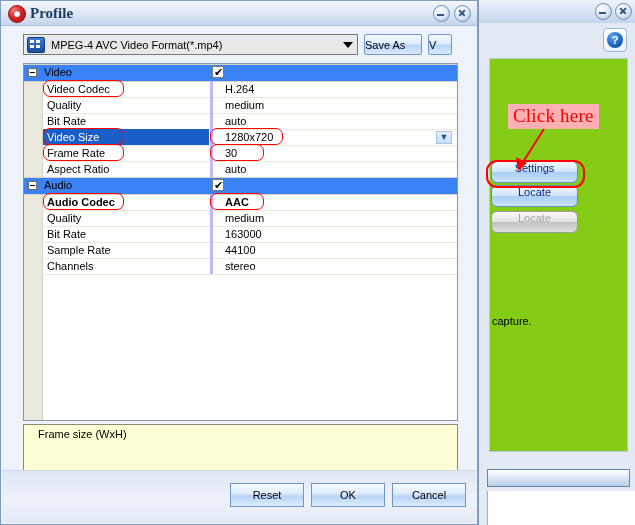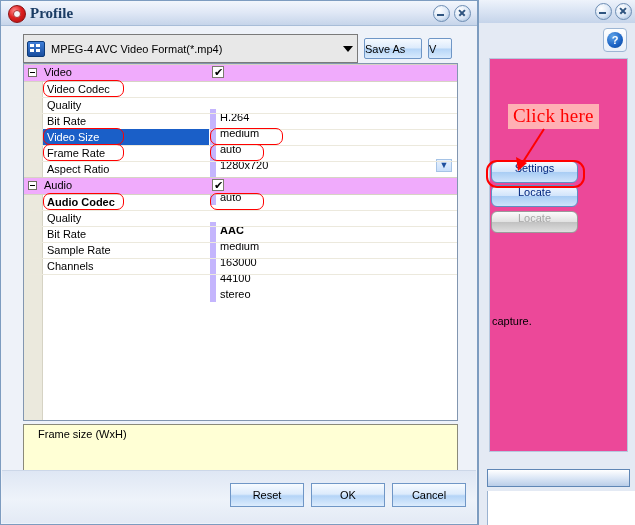--- a/index.html
+++ b/index.html
@@ -51,21 +51,21 @@
   .help-circle {
     width: 16px; height: 16px; border-radius: 50%;
     background: radial-gradient(circle at 35% 28%, #5fa4e8 0%, #1b62c4 60%, #0f4591 100%);
     color: #ffffff; font-size: 11px; font-weight: bold;
     display: flex; align-items: center; justify-content: center;
     line-height: 1;
   }
 
   .bg-panel {
     position: absolute; left: 10px; top: 35px; right: 8px; bottom: 73px;
-    background: #ec4899; border: 1px solid #b6c8de;
+    background: #84cc16; border: 1px solid #b6c8de;
   }
   .bg-caption { position: absolute; left: 2px; top: 256px; font-size: 11px; color: #000; }
 
   .bg-strip {
     position: absolute; left: 8px; right: 6px; bottom: 38px; height: 16px;
     background: linear-gradient(to bottom, #ffffff 0%, #dce7f6 50%, #b9cde8 100%);
     border: 1px solid #5f86b5;
   }
   .bg-bottomwhite { position: absolute; left: 8px; right: 0; bottom: 0; height: 34px; background: #ffffff; border-left: 1px solid #9ab2d0; }
 
@@ -123,21 +123,21 @@
     font-size: 15px; font-weight: bold; color: #1b3c63;
     font-family: "Liberation Serif", serif;
   }
   .dlg-winbtns { position: absolute; right: 6px; top: 4px; display: flex; gap: 4px; }
 
   .dlg-body { position: absolute; left: 0; top: 24px; right: 0; bottom: 0; }
 
   
   .fmt-row { position: absolute; left: 22px; top: 9px; display: flex; align-items: center; }
   .fmt-combo {
-    width: 335px; height: 29px; box-sizing: border-box;
+    width: 335px; height: 21px; box-sizing: border-box;
     border: 1px solid #7a7a7a; background: #e8e8e8;
     display: flex; align-items: center; position: relative;
   }
   .fmt-icon {
     width: 16px; height: 14px; margin-left: 3px; flex: none;
     background: linear-gradient(to bottom, #3f7ed8 0%, #1a4e9e 100%);
     border: 1px solid #0d3a78; border-radius: 2px; position: relative;
   }
   .fmt-icon::before {
     content: ""; position: absolute; left: 2px; top: 2px; width: 4px; height: 3px;
@@ -165,21 +165,21 @@
     width: 435px; height: 358px;
     background: #ffffff; border: 1px solid #8296b0;
     box-sizing: border-box; overflow: hidden;
   }
   .grid-gutter {
     position: absolute; left: 0; top: 0; width: 18px; bottom: 0;
     background: #ebe9dd; border-right: 1px solid #d6d3c4;
   }
   .row { position: relative; height: 16px; display: flex; align-items: center; }
   .row.cat {
-    background: #f0abfc;
+    background: #3b82f6;
     border-bottom: 1px solid #d6d3c4;
     border-top: 1px solid #d6d3c4;
   }
   .row.normal { border-bottom: 1px solid #ece9dd; }
   .row.sel .cell-name { background: #1a5fc8; color: #ffffff; }
 
   .expander {
     position: absolute; left: 4px; top: 3px; width: 9px; height: 9px;
     border: 1px solid #6e6e62; background: #ffffff; box-sizing: border-box;
   }
@@ -196,22 +196,22 @@
     font-size: 11px; color: #000; line-height: 14px;
   }
 
   .cell-name {
     position: absolute; left: 19px; top: 0; width: 166px; height: 16px;
     display: flex; align-items: center; padding-left: 4px; box-sizing: border-box;
     font-size: 11px;
   }
   .cell-val {
     position: absolute; left: 186px; top: 0; right: 0; height: 16px;
-    display: flex; align-items: center; padding-left: 4px; box-sizing: border-box;
-    font-size: 11px; border-left: 6px solid #c4b5fd; margin-top: 28px;
+    display: flex; align-items: center; padding-left: 12px; box-sizing: border-box;
+    font-size: 11px; border-left: 3px solid #c4b5fd;
   }
   .val-chevron {
     position: absolute; right: 5px; top: 2px; width: 16px; height: 13px;
     background: linear-gradient(to bottom, #e8f1fd 0%, #c9dffa 100%);
     border: 1px solid #a5c3e6; box-sizing: border-box;
     display: flex; align-items: center; justify-content: center;
     color: #1e4f9c; font-size: 9px; line-height: 1;
   }
 
   

